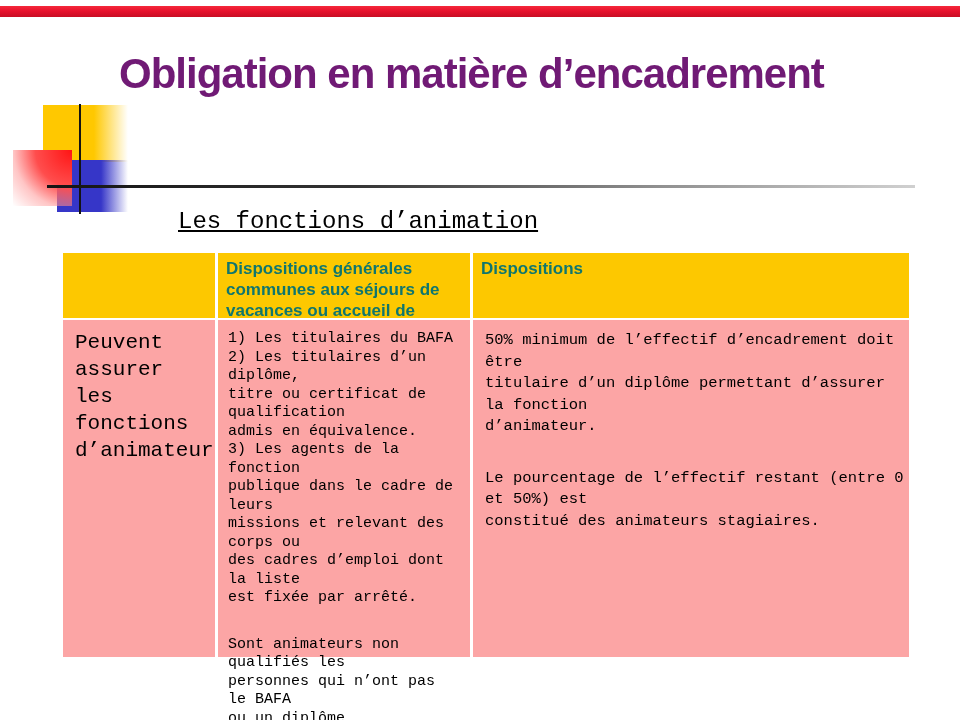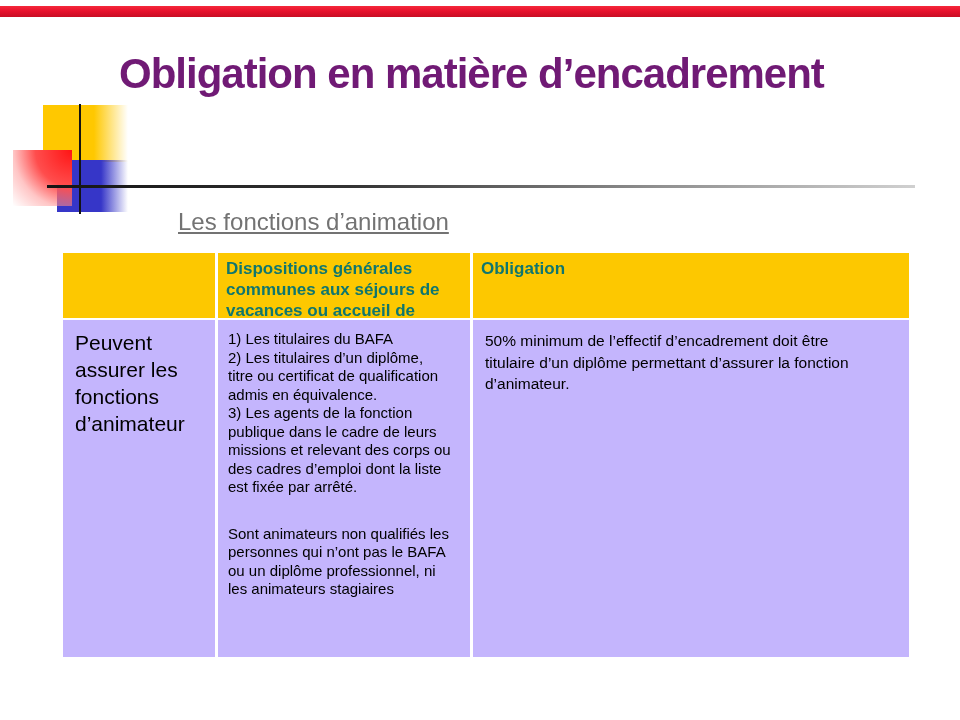--- a/index.html
+++ b/index.html
@@ -37,39 +37,40 @@
   .line-v {
     position:absolute; left:79px; top:104px; width:2px; height:110px;
     background:#141414;
   }
   .line-h {
     position:absolute; left:47px; top:185px; width:868px; height:3px;
     background:linear-gradient(to right, #141414 0%, #333 35%, #8f8f8f 70%, #d0d0d0 100%);
   }
   .subtitle {
     position:absolute; left:178px; top:208px;
-    font-size:24px; color:#737373;
+    font-size:24px; color:#000000;
     text-decoration:underline;
     white-space:nowrap;
+    font-family:Liberation Mono, monospace;
   }
   
   .table {
     position:absolute; left:63px; top:253px; width:847px;
     display:grid;
     grid-template-columns:152px 252px 436px;
     grid-template-rows:65px 337px;
     column-gap:3px; row-gap:2px;
   }
   .th {
     background:#fdc800; color:#0f766e;
     font-weight:bold; font-size:17px; line-height:21px;
     padding:5px 8px;
     white-space:pre-line;
   }
-  .td { background:#c4b5fd; }
+  .td { background:#fca5a5;font-family:Liberation Mono, monospace; }
   .td1 {
     font-size:21px; line-height:27px;
     padding:9px 6px 0 12px;
     white-space:pre-line;
   }
   .td2 {
     font-size:15px; line-height:18.5px;
     padding:10px 16px 0 10px;
   }
   .td3 {
@@ -101,21 +102,21 @@
   <div class="subtitle">Les fonctions d’animation</div>
 
   <div class="table">
 
     <div class="th"></div>
 
     <div class="th">Dispositions générales
 communes aux séjours de
 vacances ou accueil de loisirs</div>
 
-    <div class="th">Obligation</div>
+    <div class="th">Dispositions</div>
 
     <div class="td td1">Peuvent
 assurer les
 fonctions
 d’animateur</div>
 
     <div class="td td2">
       <p class="p1">1) Les titulaires du BAFA
 2) Les titulaires d’un diplôme,
 titre ou certificat de qualification
@@ -128,17 +129,19 @@
       <p class="p2">Sont animateurs non qualifiés les
 personnes qui n’ont pas le BAFA
 ou un diplôme professionnel, ni
 les animateurs stagiaires</p>
     </div>
 
     <div class="td td3">
       <p class="p1">50% minimum de l’effectif d’encadrement doit être
 titulaire d’un diplôme permettant d’assurer la fonction
 d’animateur.</p>
+      <p class="p3">Le pourcentage de l’effectif restant (entre 0 et 50%) est
+constitué des animateurs stagiaires.</p>
     </div>
 
   </div>
 
 </div>
 
 </body></html>

